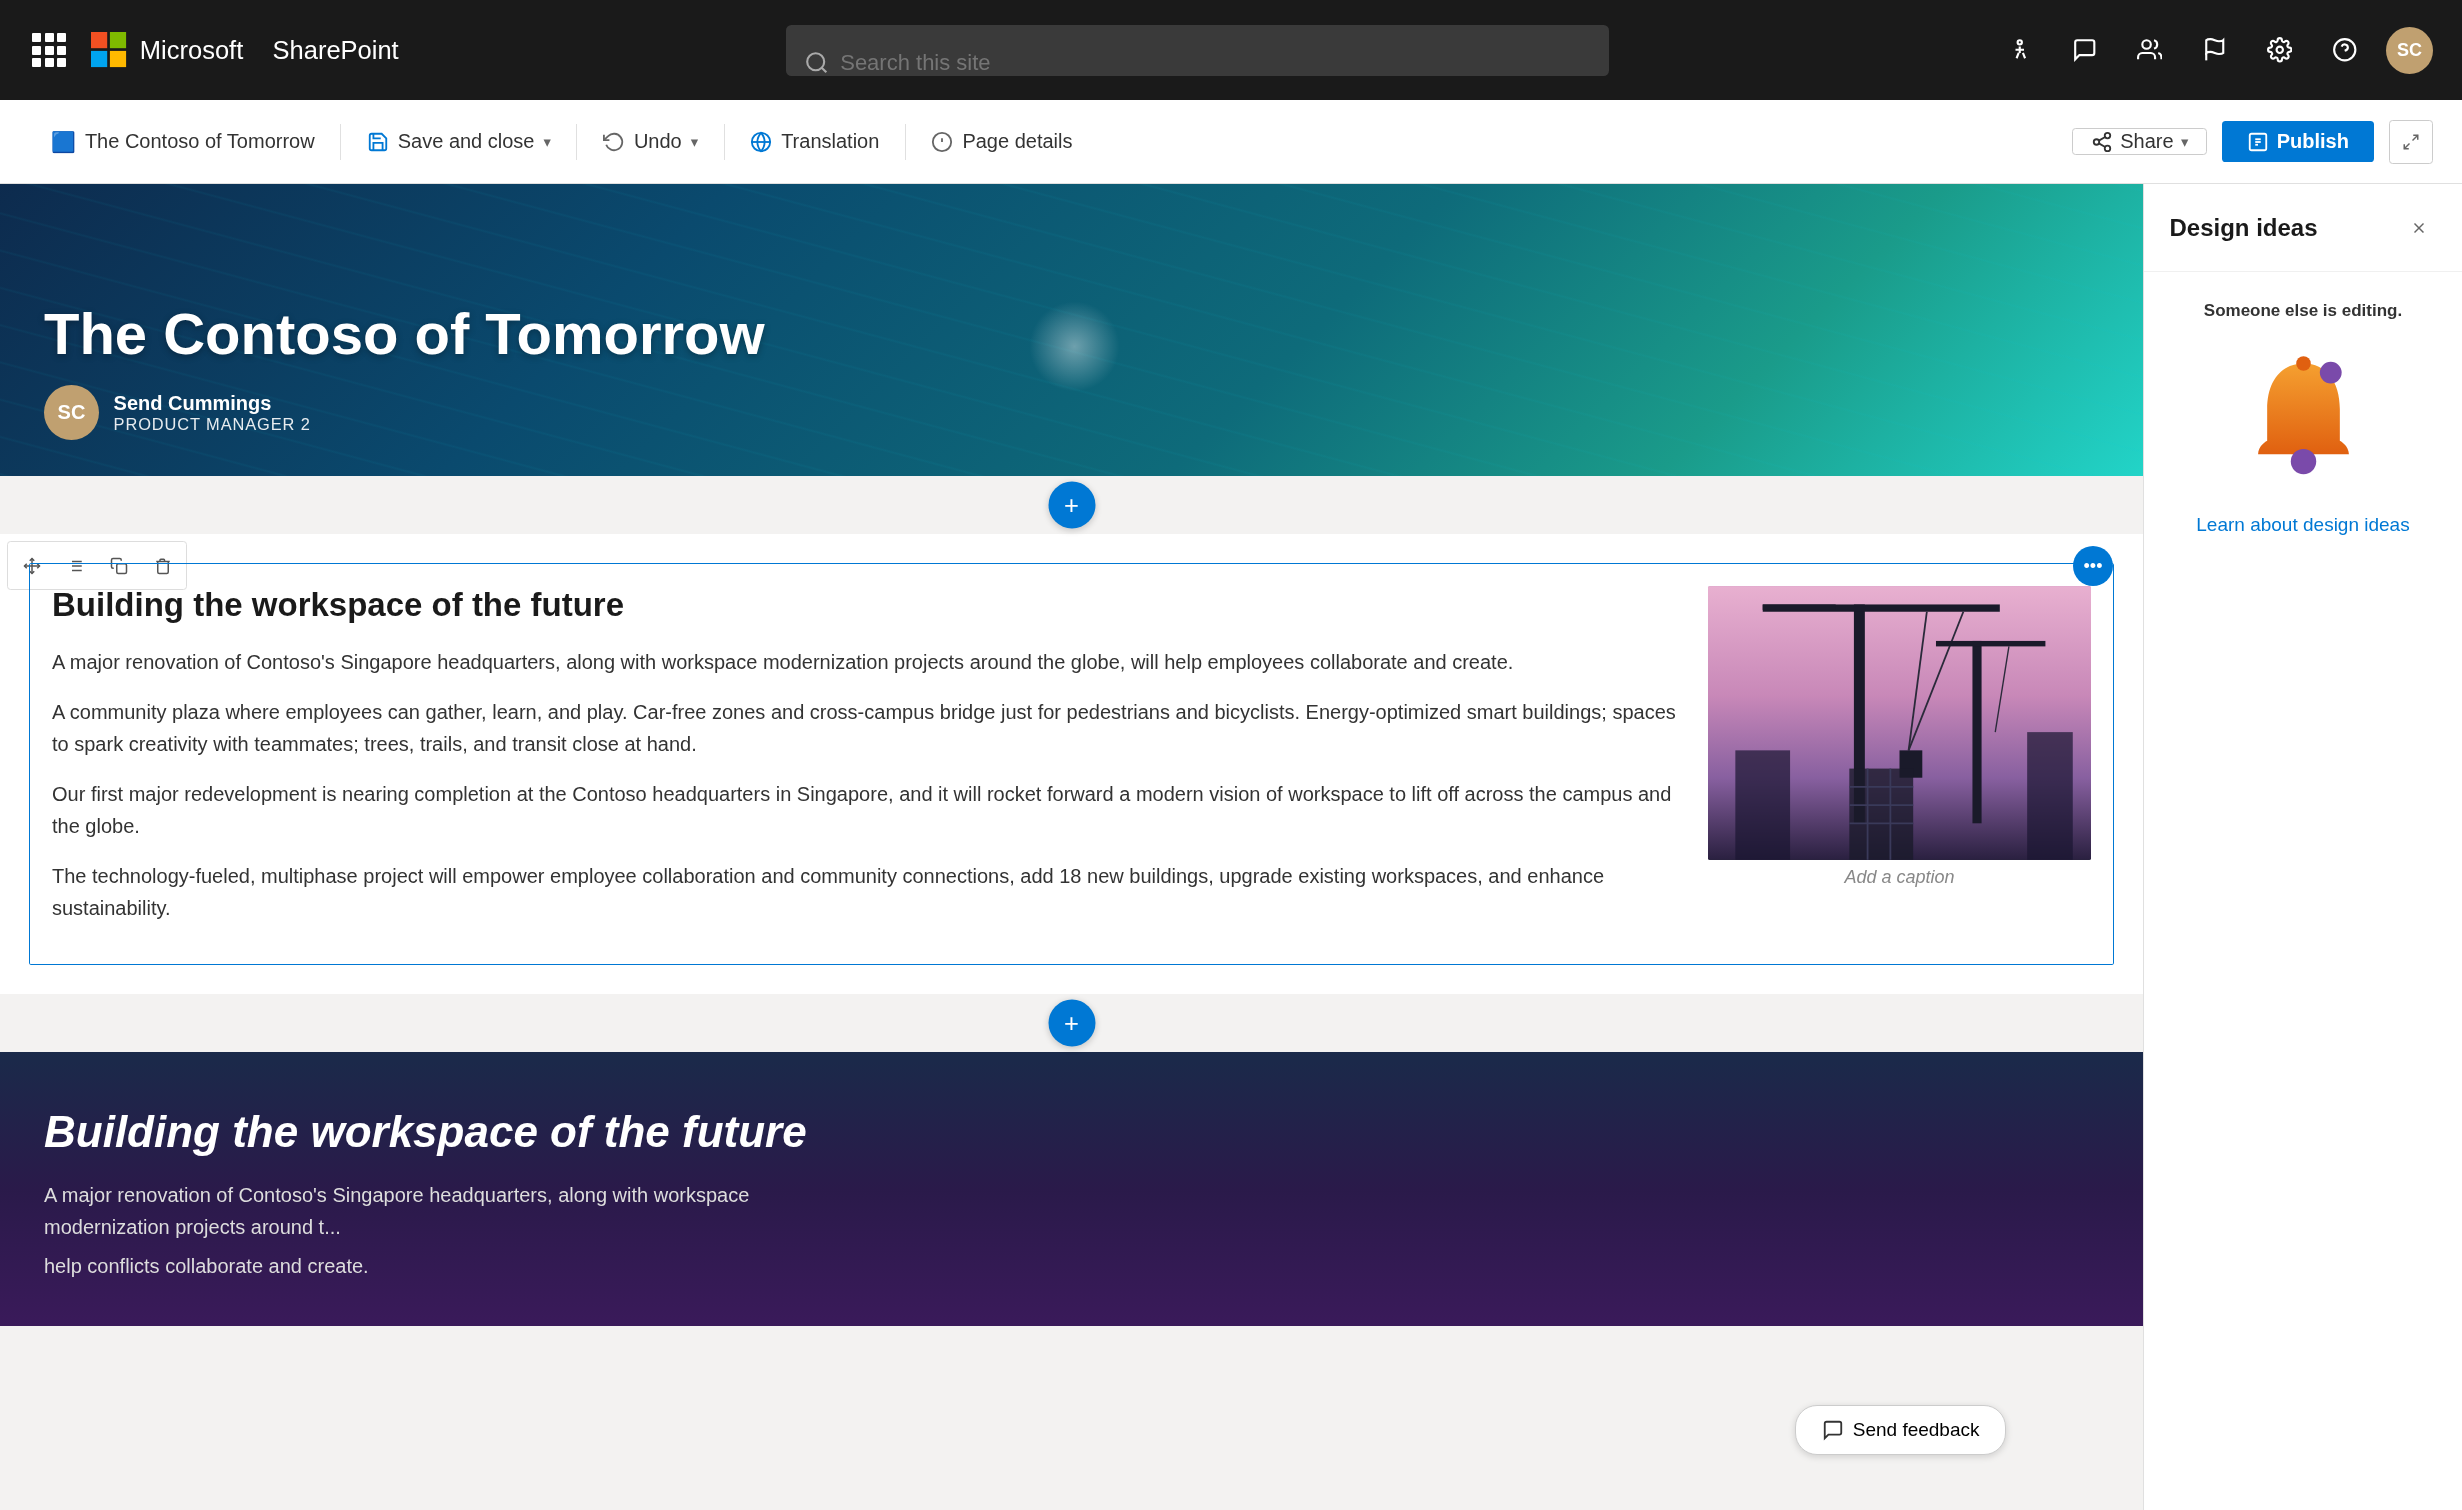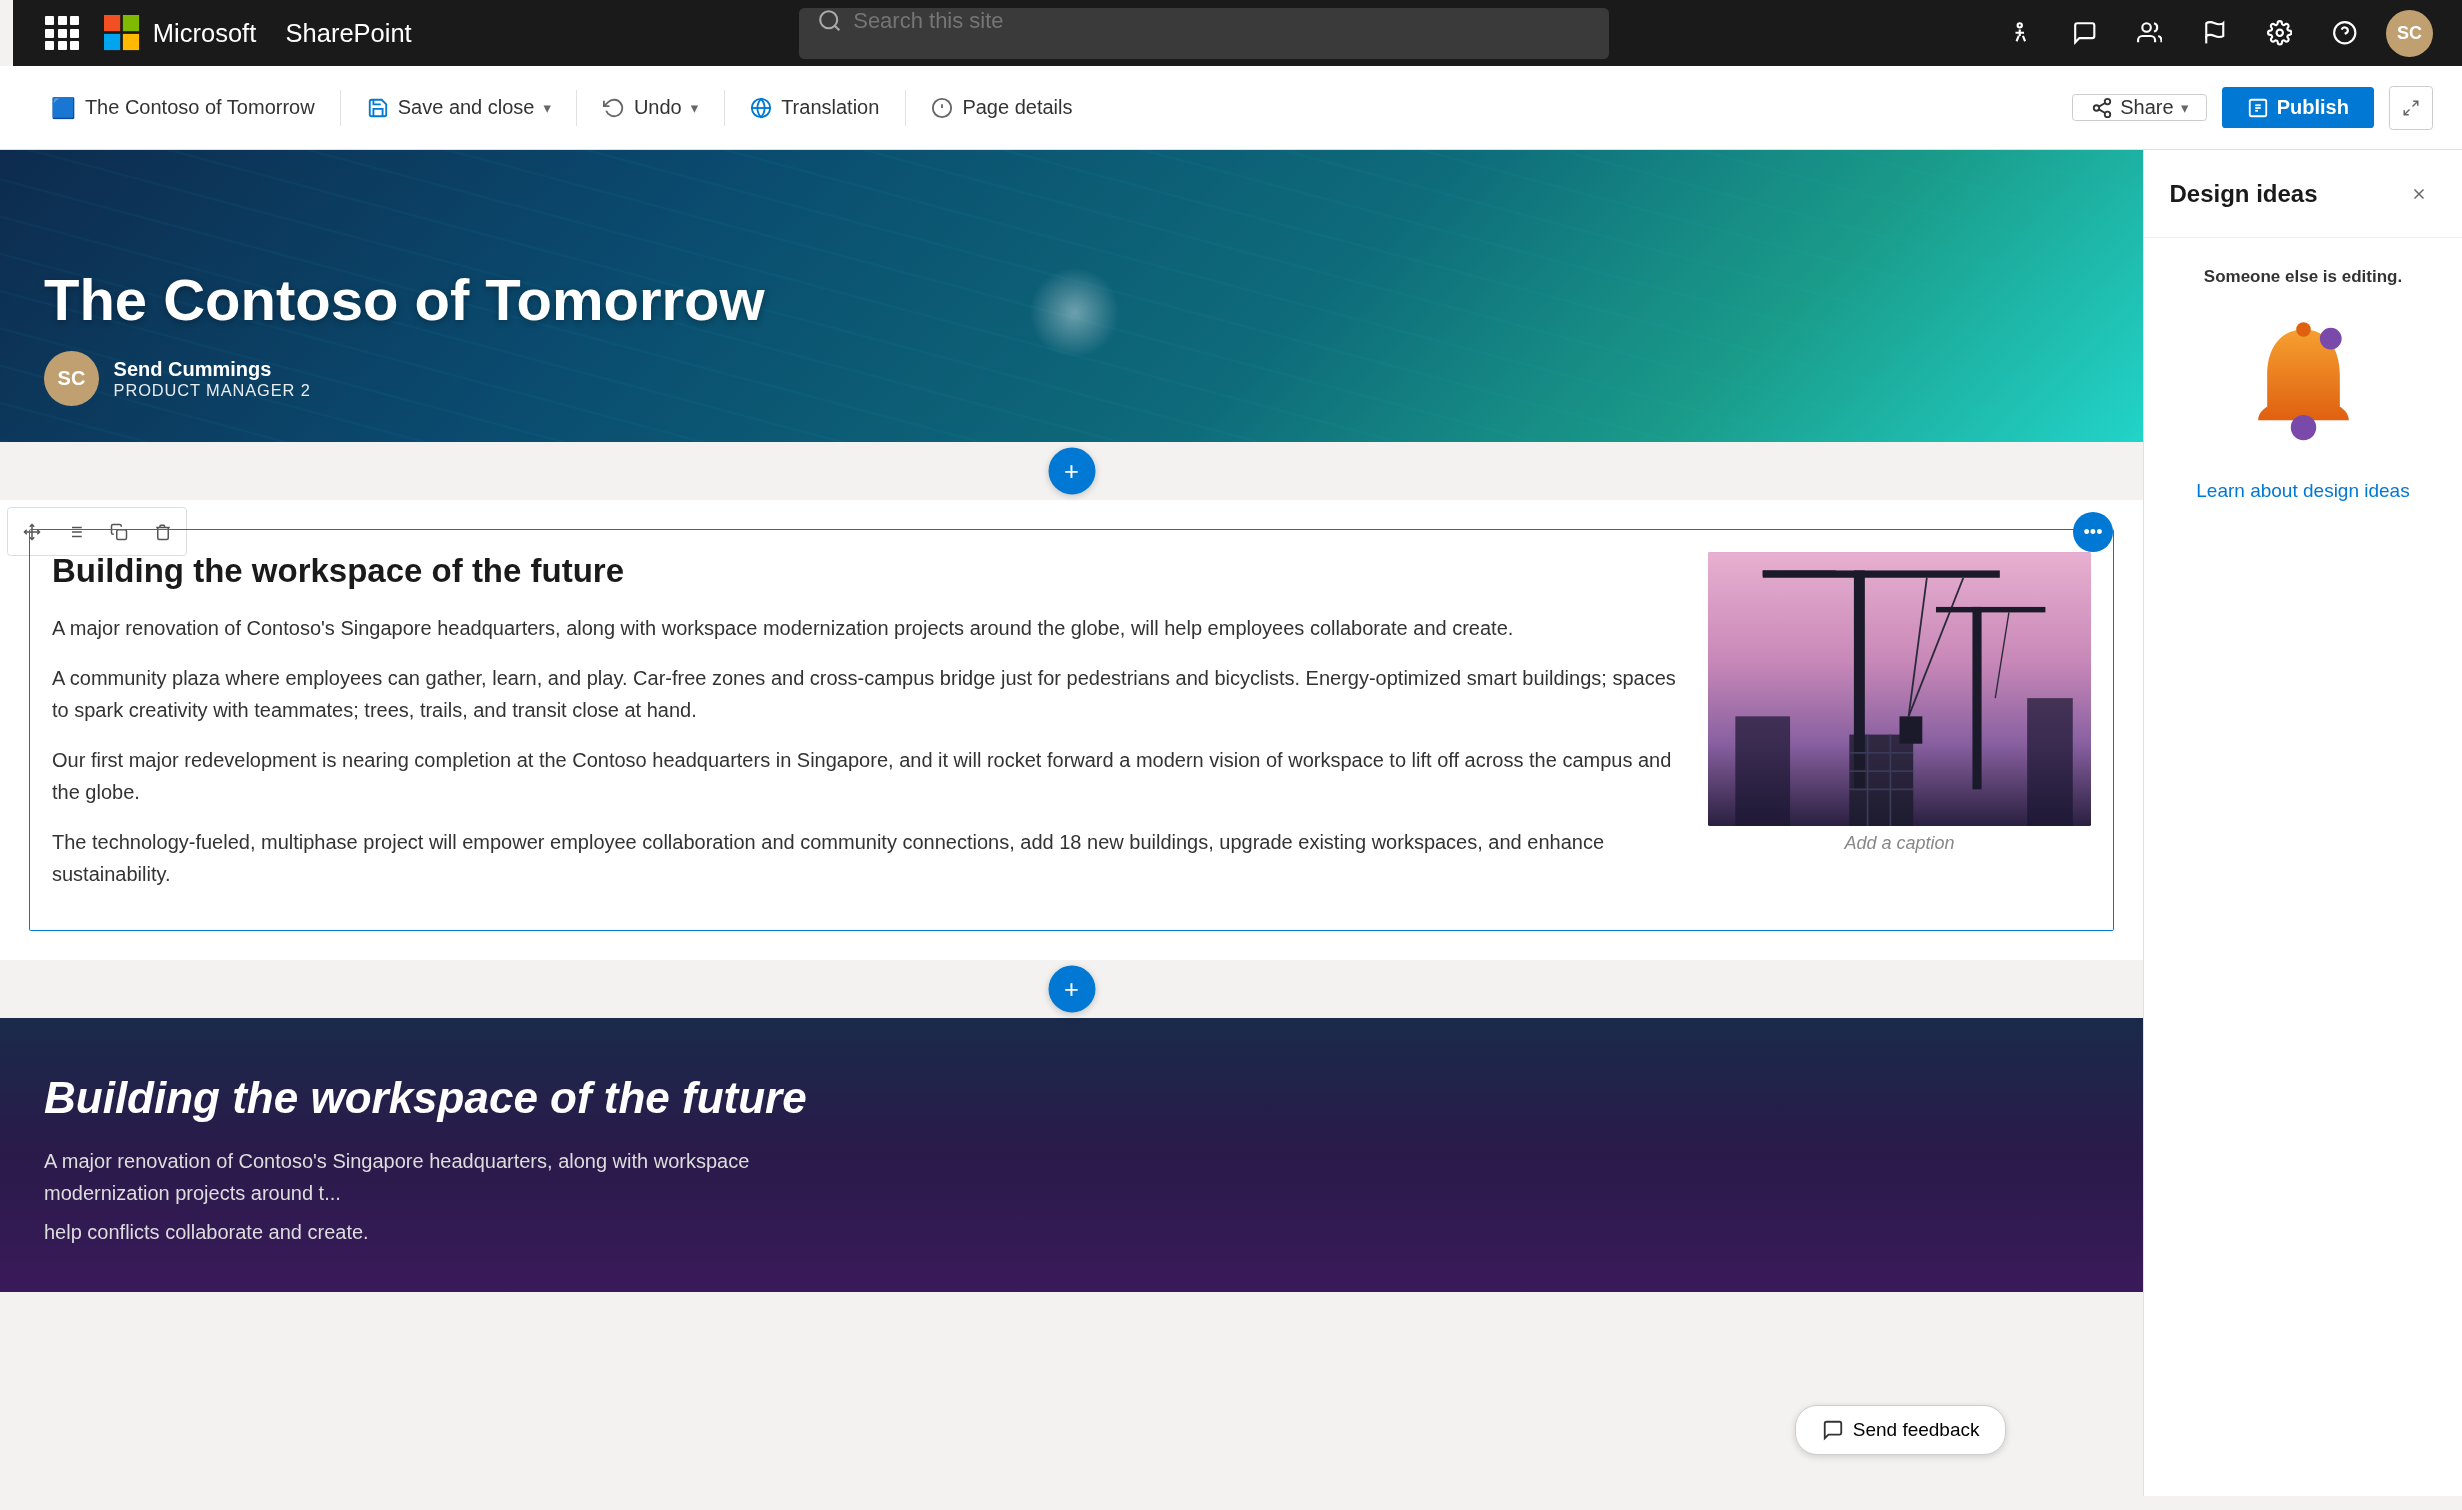--- a/index.html
+++ b/index.html
@@ -1,28 +1,27 @@
 <!DOCTYPE html>
 <html style="font-size:14.6px"><head>
   <meta charset="utf-8">
   <style>
     * { box-sizing: border-box; margin: 0; padding: 0; }
     body { font-family: 'Segoe UI', sans-serif; background: #f3f2f1; overflow: hidden; width: 2462px; height: 1510px; }
 
     
     .top-nav {
       background: #1a1a1a;
-      height: 66px;
+      height: 100px;
       display: flex;
       align-items: center;
       padding: 0 29px;
       gap: 22px;
       position: relative;
       z-index: 100;
-      margin-left: 13px;
     }
     .waffle-icon {
       width: 40px; height: 40px;
       display: flex; align-items: center; justify-content: center;
       cursor: pointer;
     }
     .waffle-grid {
       display: grid; grid-template-columns: repeat(3,9px); gap: 3.6px;
     }
     .waffle-dot {
@@ -38,21 +37,21 @@
       color: #fff; font-size: 25.5px; font-weight: 300; margin-left: 7.3px;
     }
     .search-bar {
       flex: 1;
       max-width: 1094px;
       margin: 0 auto;
       background: #3a3a3a;
       border-radius: 5.5px;
       height: 51px;
       display: flex;
-      align-items: flex-start;
+      align-items: flex-end;
       padding: 0 18px;
       gap: 11px;
     }
     .search-bar input {
       background: transparent;
       border: none;
       outline: none;
       color: #ccc;
       font-size: 22px;
       flex: 1;

